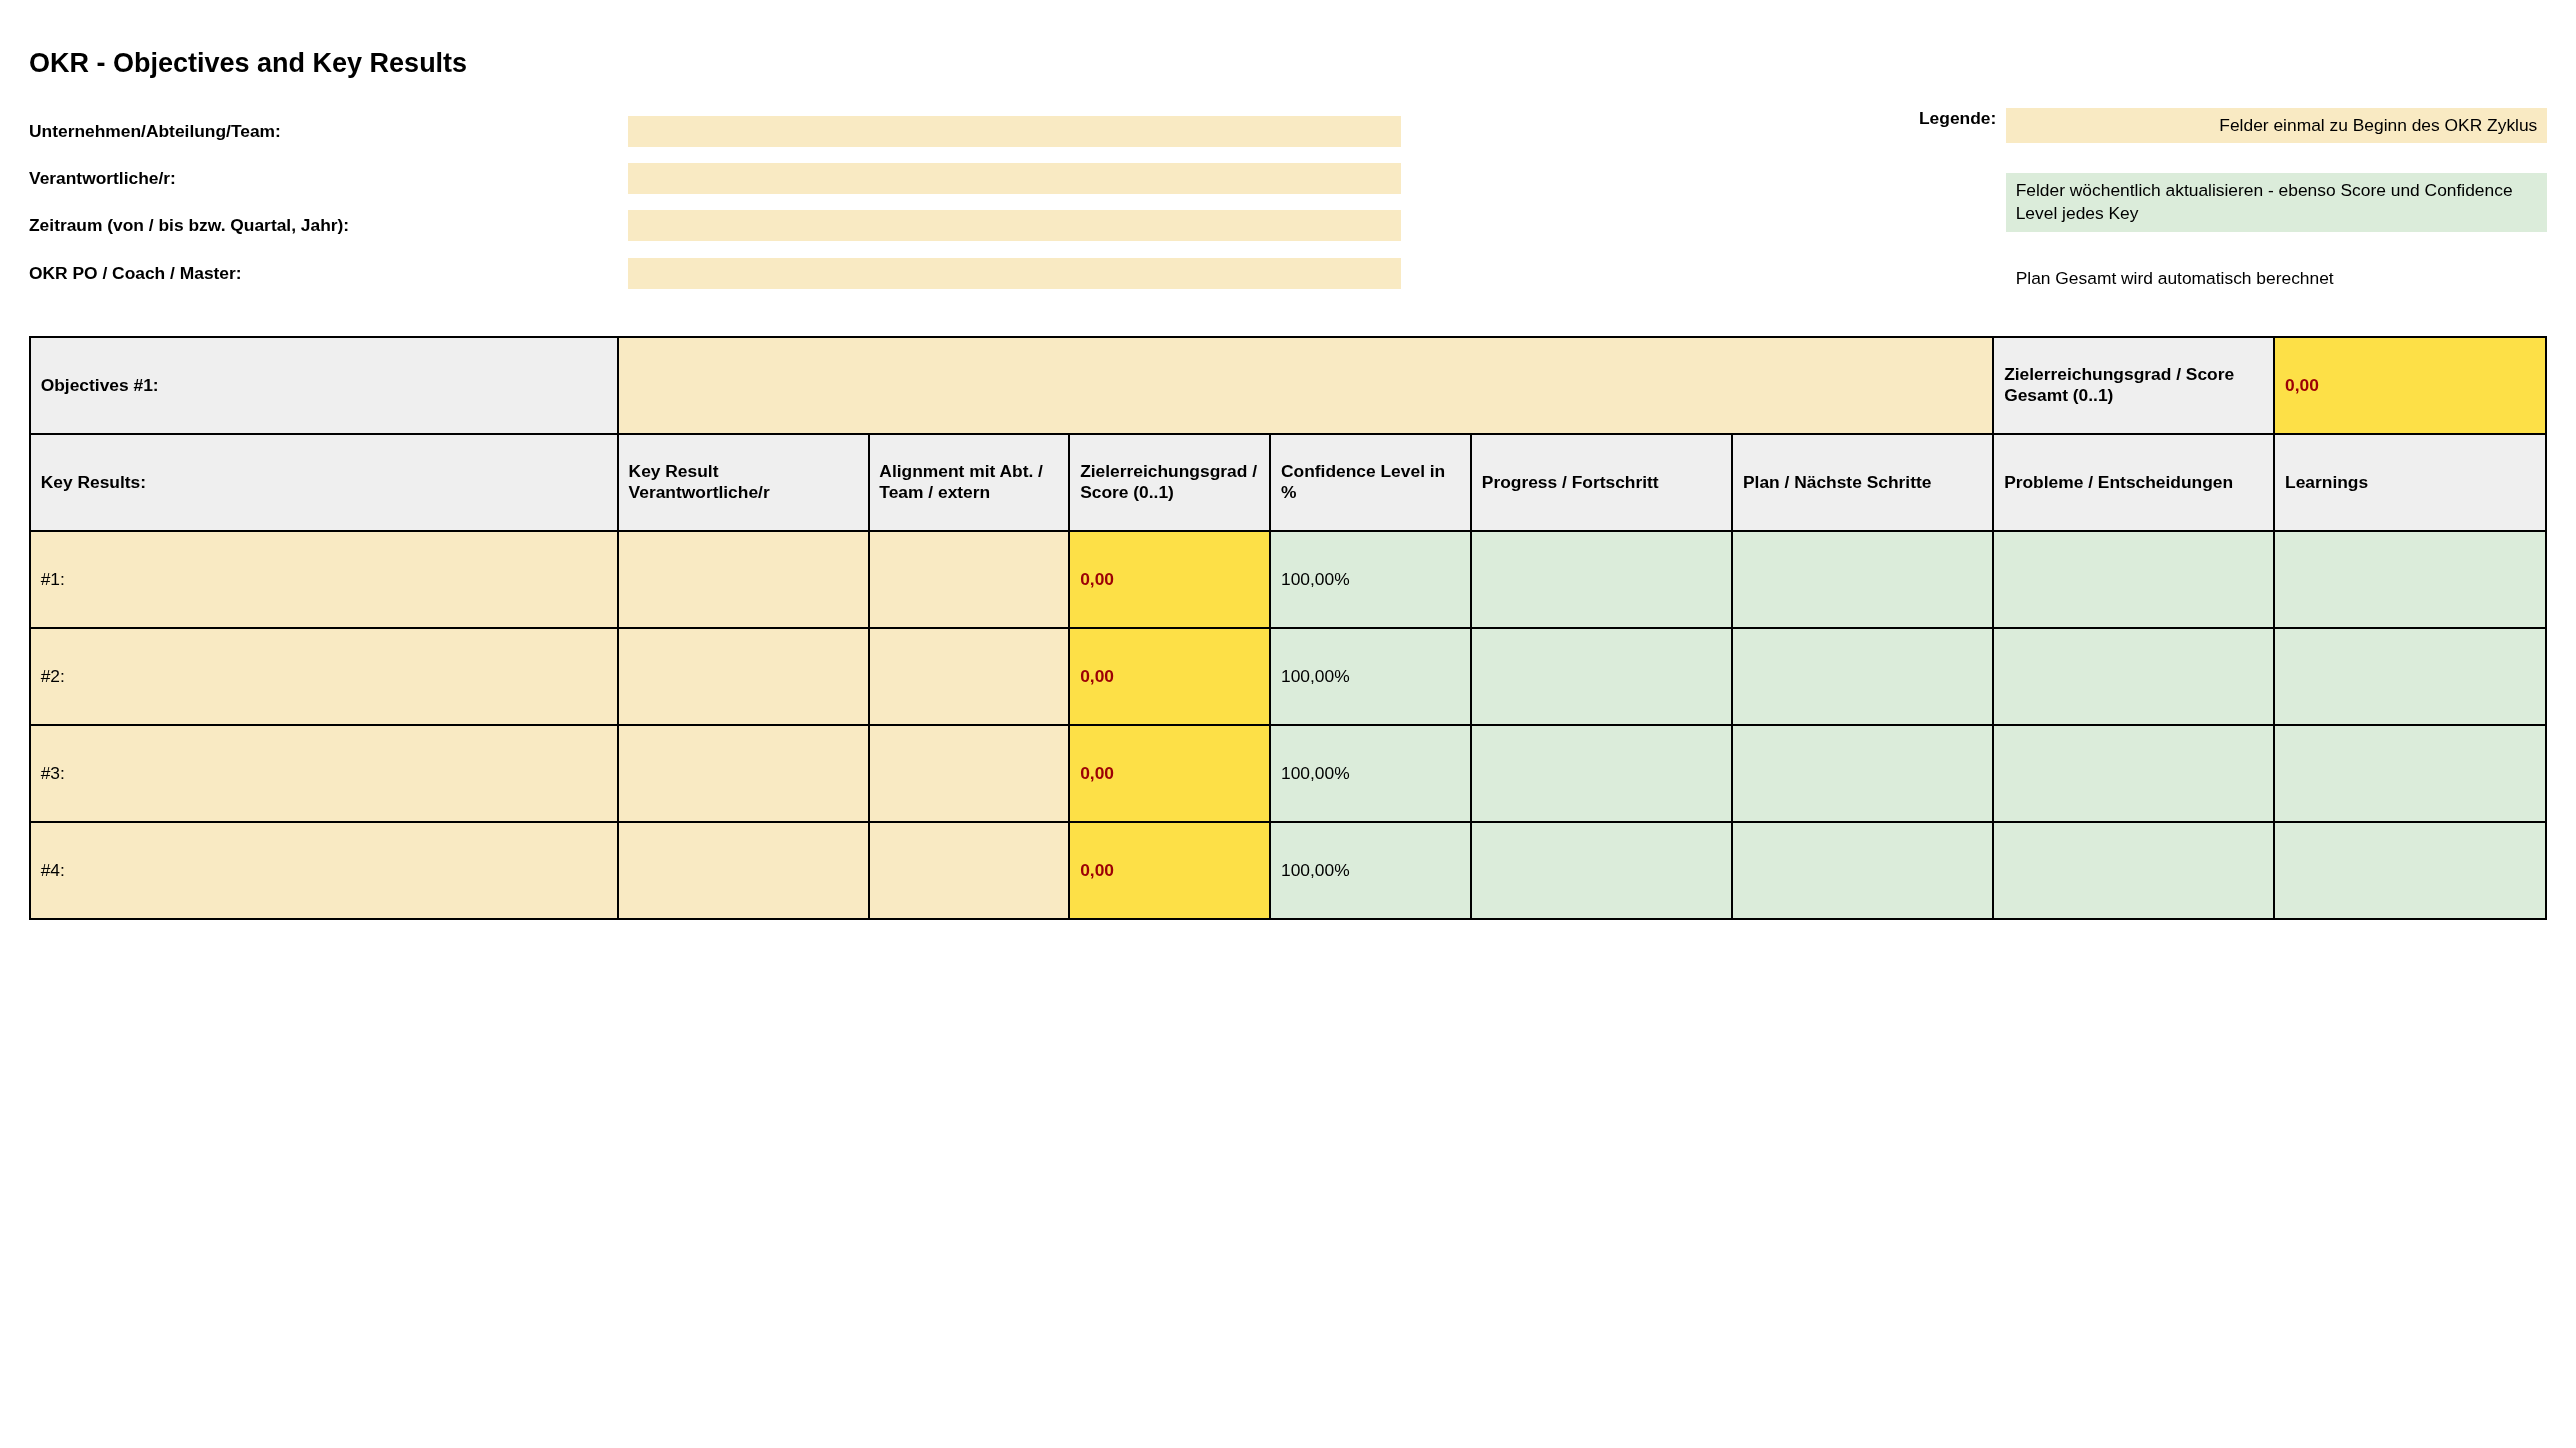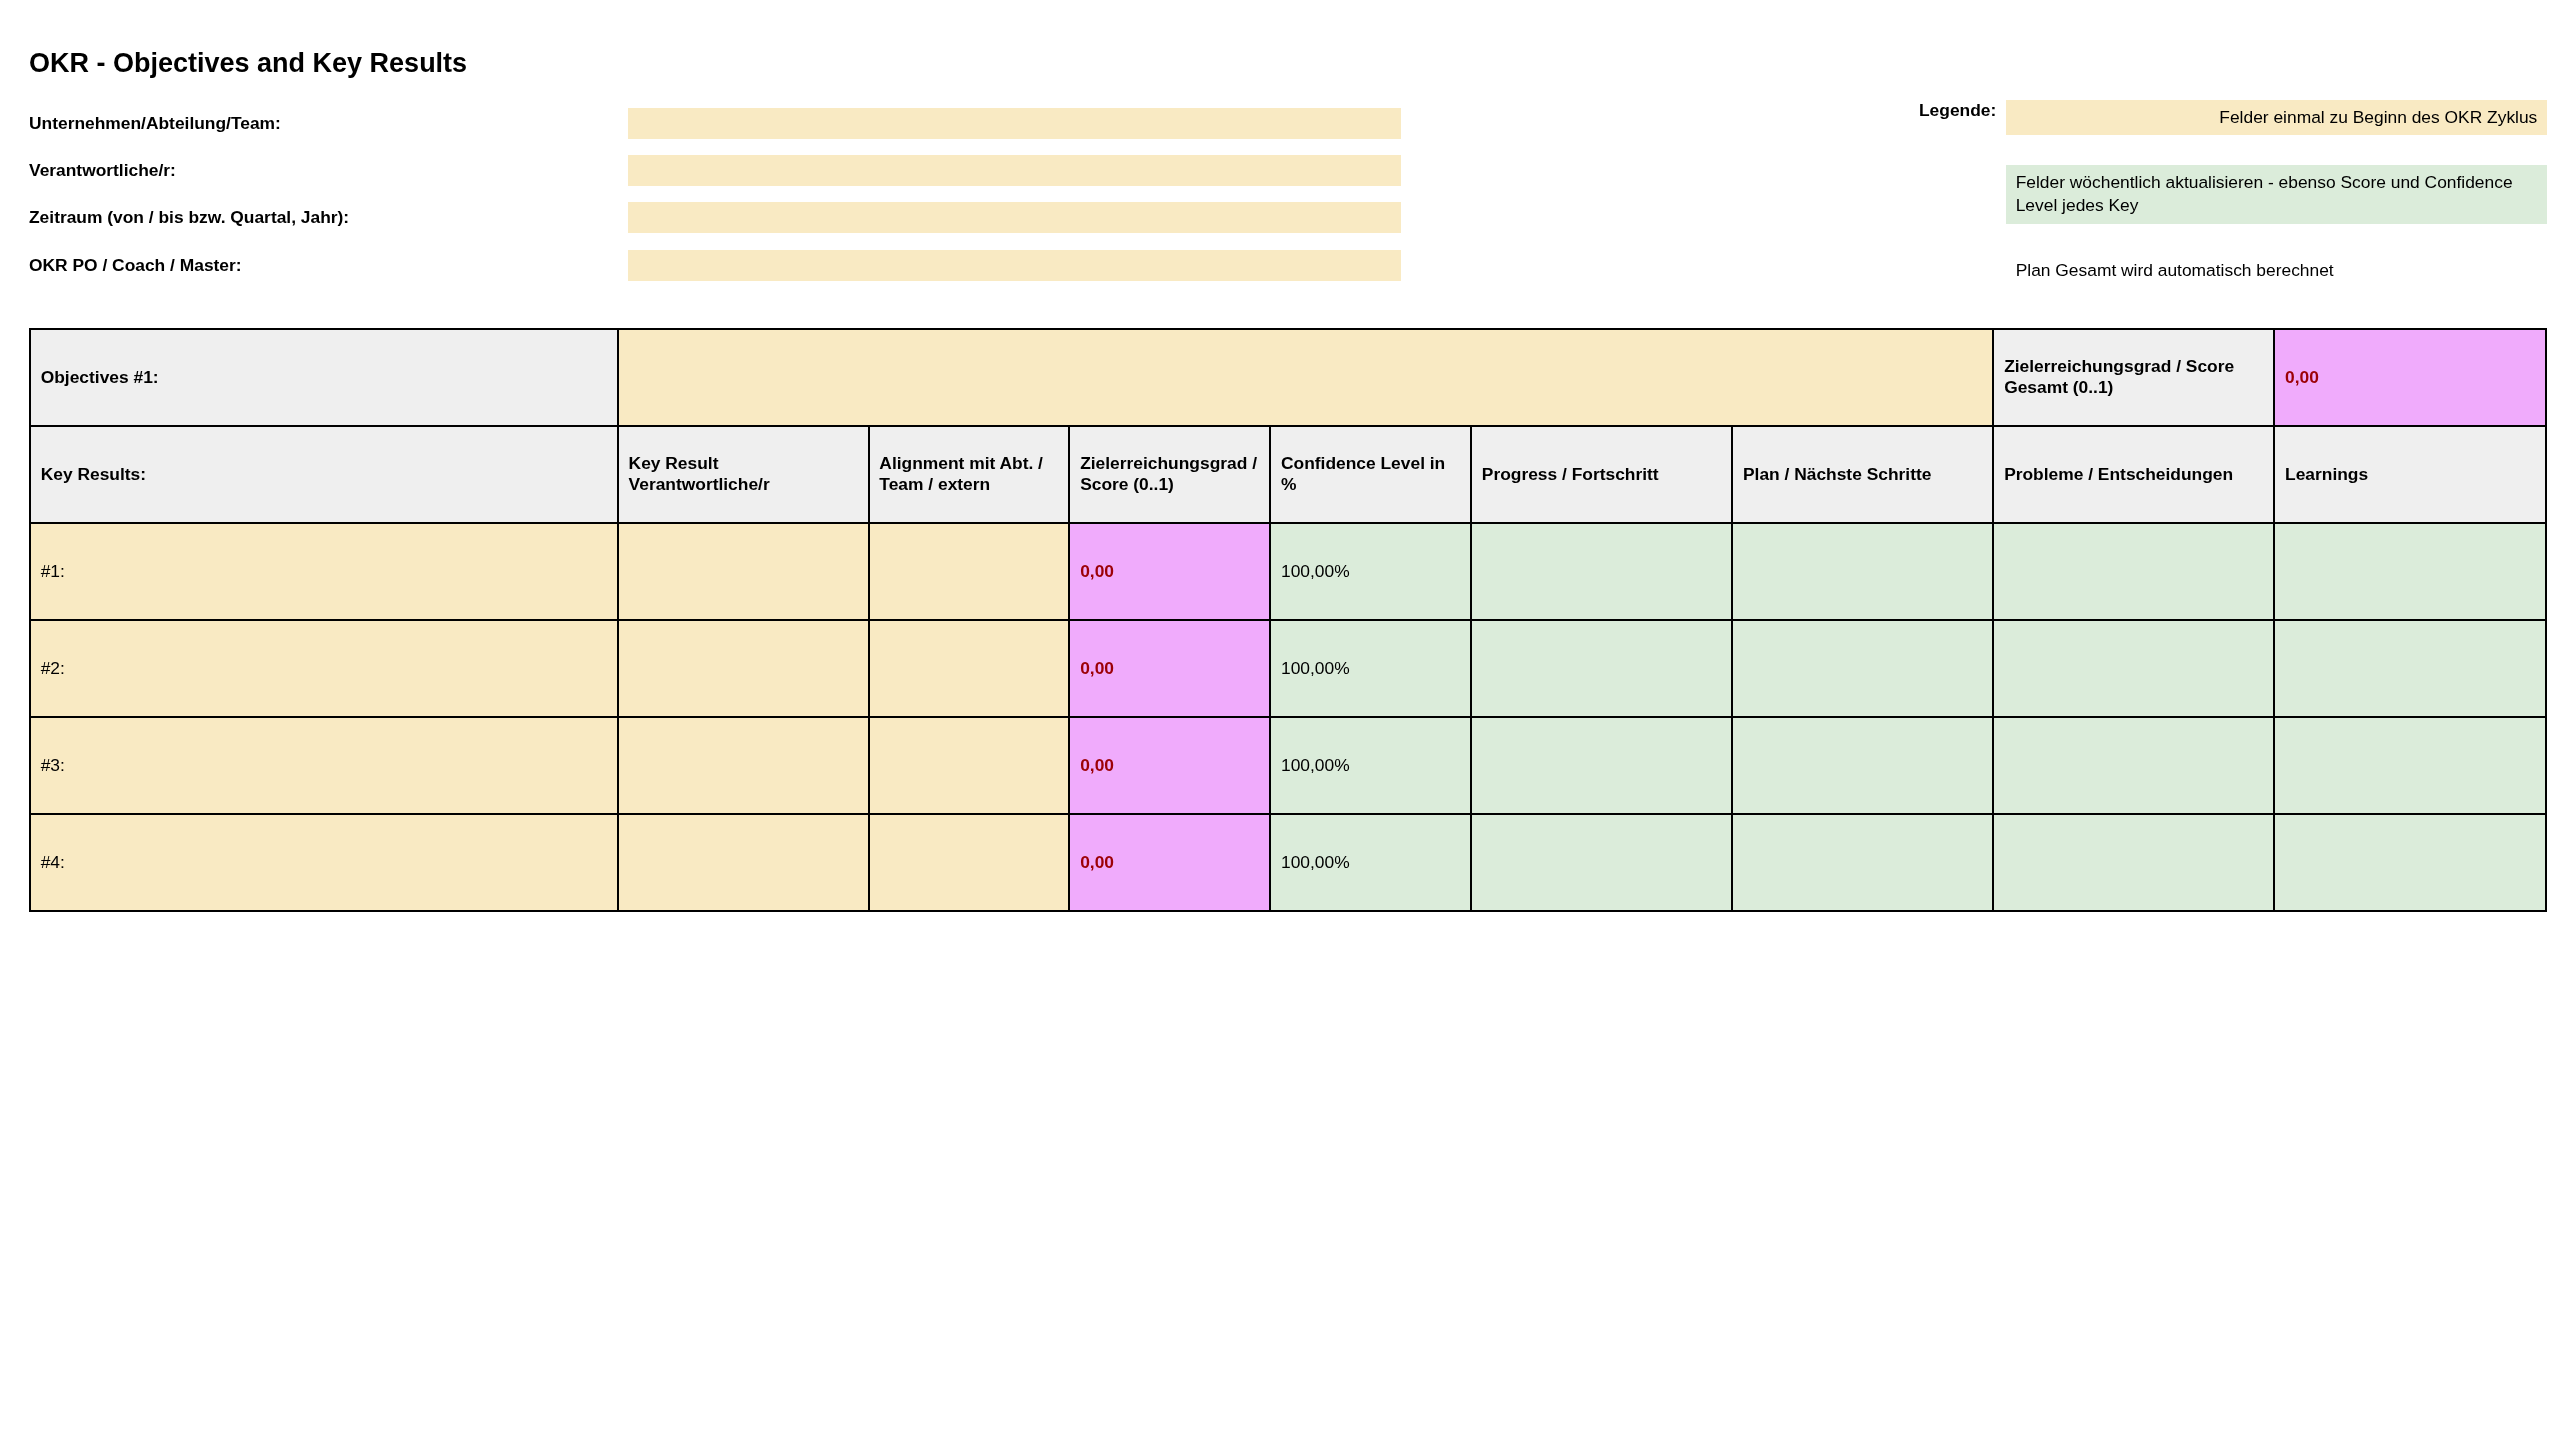--- a/index.html
+++ b/index.html
@@ -7,21 +7,21 @@
       background: #ffffff;
       font-family: Arial, Helvetica, sans-serif;
       font-size: 13.5px;
       color: #000;
       padding: 48px 29px 29px 29px;
       width: 2576px;
     }
     .title {
       font-size: 27px;
       font-weight: bold;
-      margin-bottom: 21px;
+      margin-bottom: 29px;
     }
     .top-section {
       display: flex;
       gap: 39px;
       margin-bottom: 39px;
     }
     .meta-block {
       display: grid;
       grid-template-columns: 599px 773px;
       align-items: center;
@@ -78,21 +78,21 @@
     .col-kr-owner  { width: 241px; }
     .col-align     { width: 193px; }
     .col-score     { width: 193px; }
     .col-conf      { width: 193px; }
     .col-progress  { width: 251px; }
     .col-plan      { width: 251px; }
     .col-probleme  { width: 270px; }
     .col-learn     { width: 261px; }
 
     td.cell-yellow { background: #f9eac3; }
-    td.cell-pink   { background: #f0abfc; text-align: center; font-weight: bold; color: #9c0006; }
+    td.cell-pink   { background: #fde047; text-align: center; font-weight: bold; color: #9c0006; }
     td.cell-green  { background: #dbecda; text-align: center; }
     td.cell-green-left { background: #dbecda; }
     td.cell-grey-head { background: #efefef; font-weight: bold; }
     td.kr-label { background: #f9eac3; font-size: 17.4px; }
     .score-total-label { font-weight: bold; margin-top: 31px; }
   </style>
 </head>
 <body>
 
 <div class="title">OKR - Objectives and Key Results</div>

